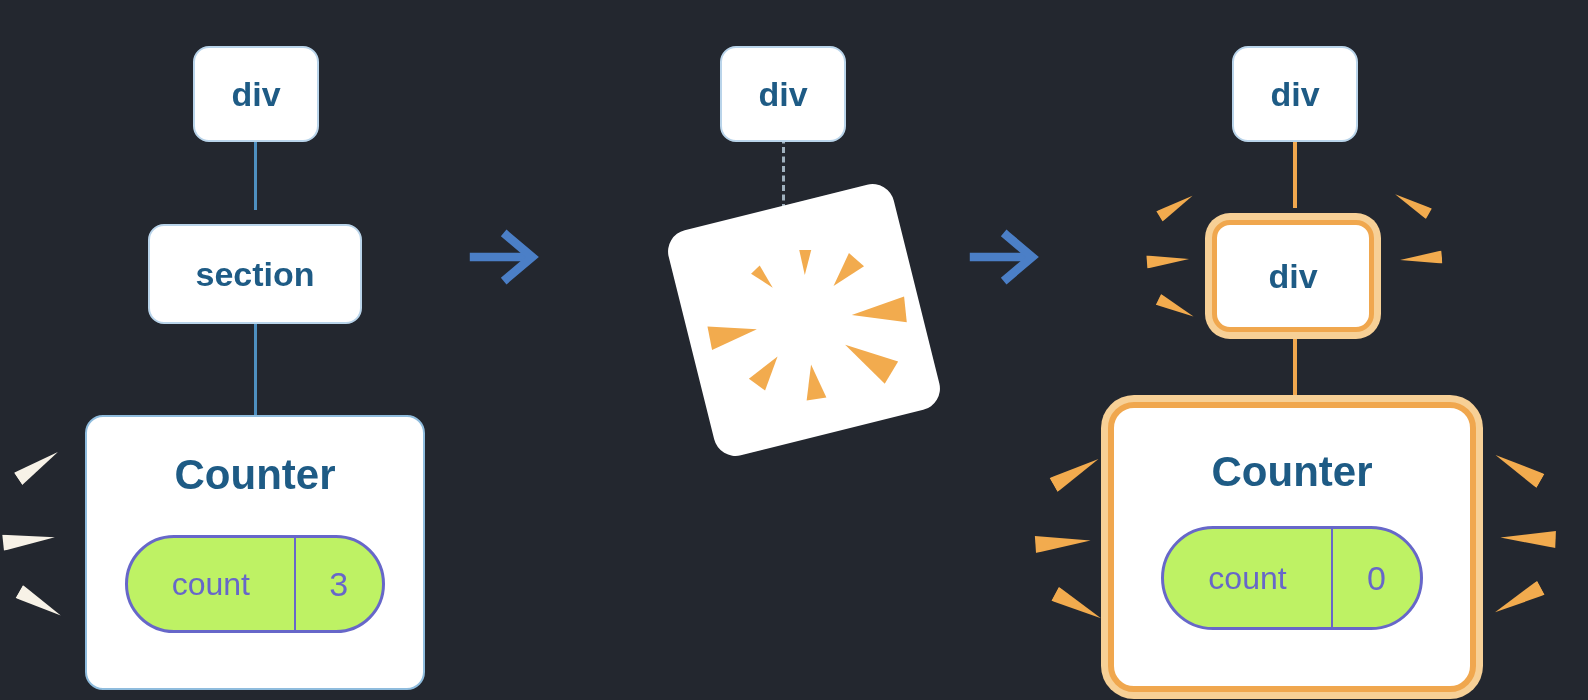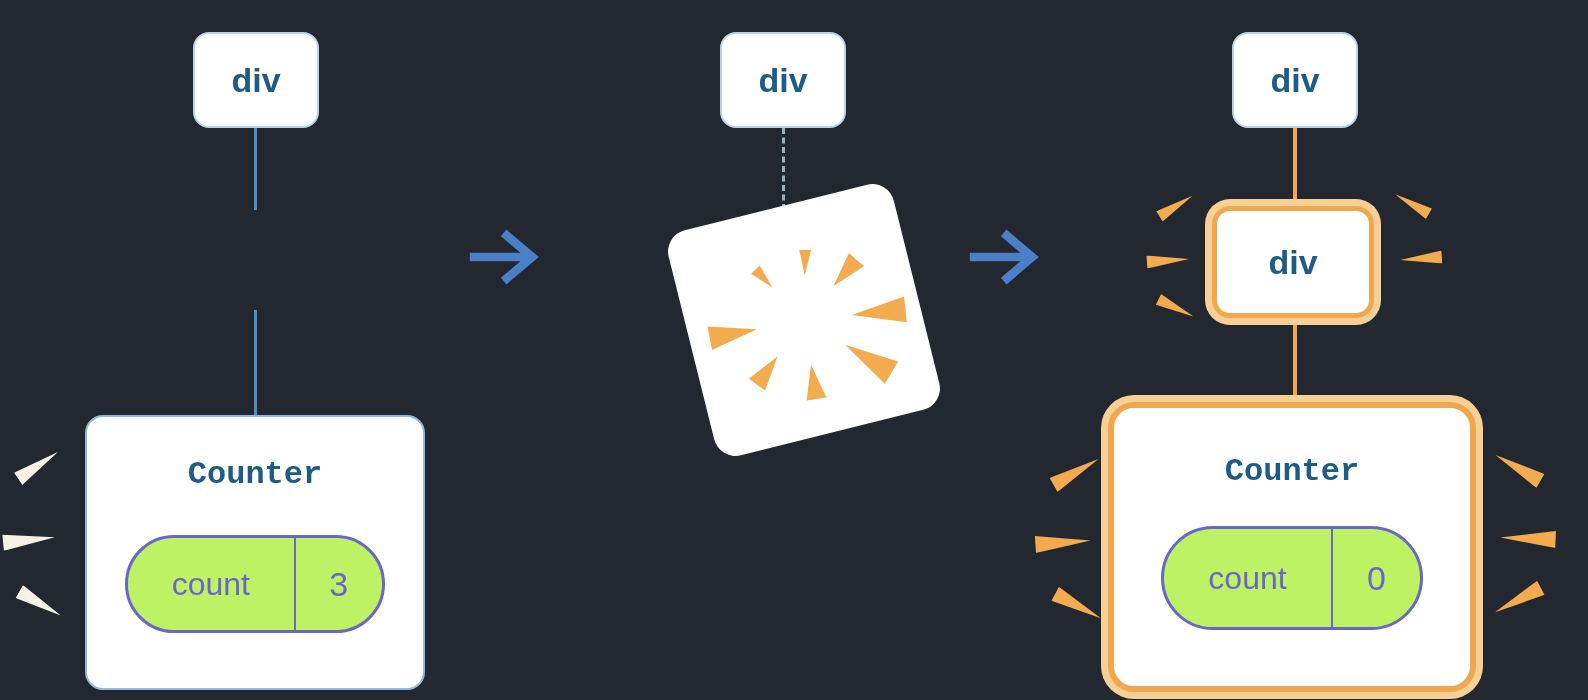--- a/index.html
+++ b/index.html
@@ -14,20 +14,21 @@
   }
   
   .node {
     position: absolute;
     background: #ffffff;
     border: 2.5px solid var(--node-border, #b9d4ea);
     border-radius: 16px;
     display: flex;
     align-items: center;
     justify-content: center;
+    margin-top: 14px;
   }
   .node-label {
     font-size: 34px;
     font-weight: 600;
     color: var(--node-text, #1e5b85);
   }
   .node.highlight {
     border: 5px solid var(--highlight-orange, #f0a74e);
     box-shadow: 0 0 0 7px var(--highlight-ring, #f7d096);
     border-radius: 18px;
@@ -52,25 +53,24 @@
     gap: 36px;
   }
   .card.orange {
     border: 6px solid var(--highlight-orange, #f0a74e);
     box-shadow: 0 0 0 7px var(--highlight-ring, #f7d096);
     border-radius: 26px;
     padding-top: 40px;
     gap: 30px;
   }
   .card-title {
-    font-size: 32px;
+    font-size: 42px;
     font-weight: 600;
     line-height: 48px;
     color: var(--node-text, #1e5b85);
-    font-family: Liberation Mono, monospace;
   }
   
   .pill {
     display: flex;
     align-items: stretch;
     background: #bef264;
     border: 3px solid var(--pill-purple, #6767c9);
     border-radius: 60px;
     overflow: hidden;
   }
@@ -120,20 +120,23 @@
 <div class="canvas">
 
   <div class="vline blue" style="left:254px; top:128px; height:82px;"></div>
   <div class="vline blue" style="left:254px; top:310px; height:105px;"></div>
   <div class="vline dashed" style="left:782px; top:128px; height:82px;"></div>
   <div class="vline orange" style="left:1293px; top:128px; height:80px;"></div>
   <div class="vline orange" style="left:1293px; top:316px; height:88px;"></div>
 
   <div class="node" style="left:193px; top:32px; width:126px; height:96px;">
     <span class="node-label">div</span>
+  </div>
+  <div class="node" style="left:148px; top:210px; width:214px; height:100px;">
+    <span class="node-label">section</span>
   </div>
   <div class="card blue" style="left:85px; top:415px; width:340px; height:275px;">
     <div class="card-title">Counter</div>
     <div class="pill" style="width:260px; height:98px;">
       <span class="pill-key">count</span>
       <span class="pill-val">3</span>
     </div>
   </div>
 
   <div class="mark cream" style="left:14px; top:458px; width:48px; height:15px; transform:rotate(-34deg);">

